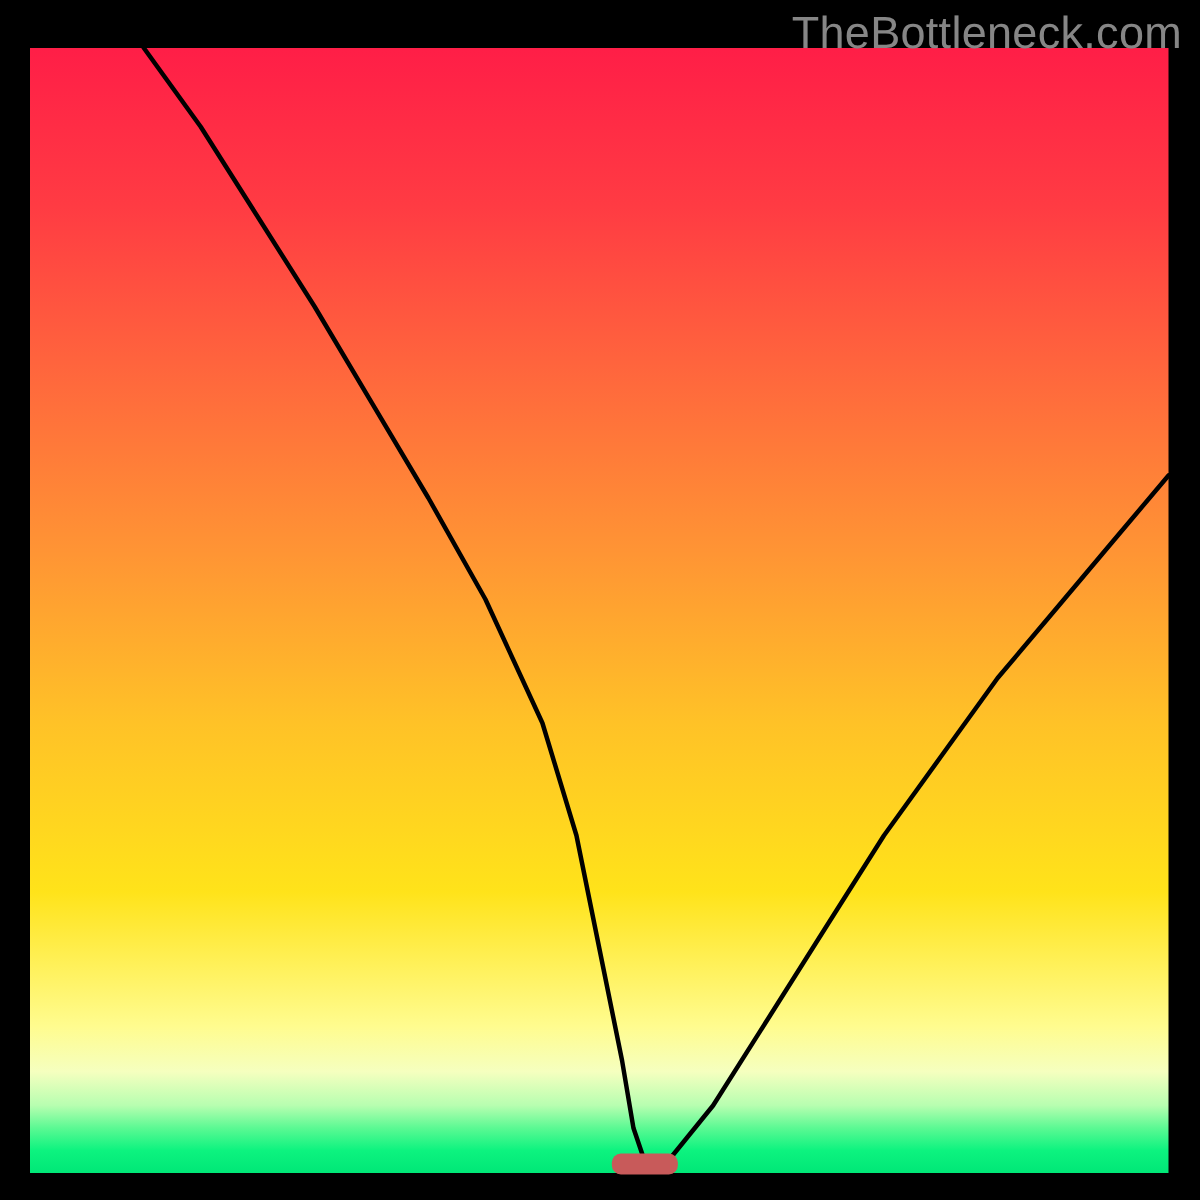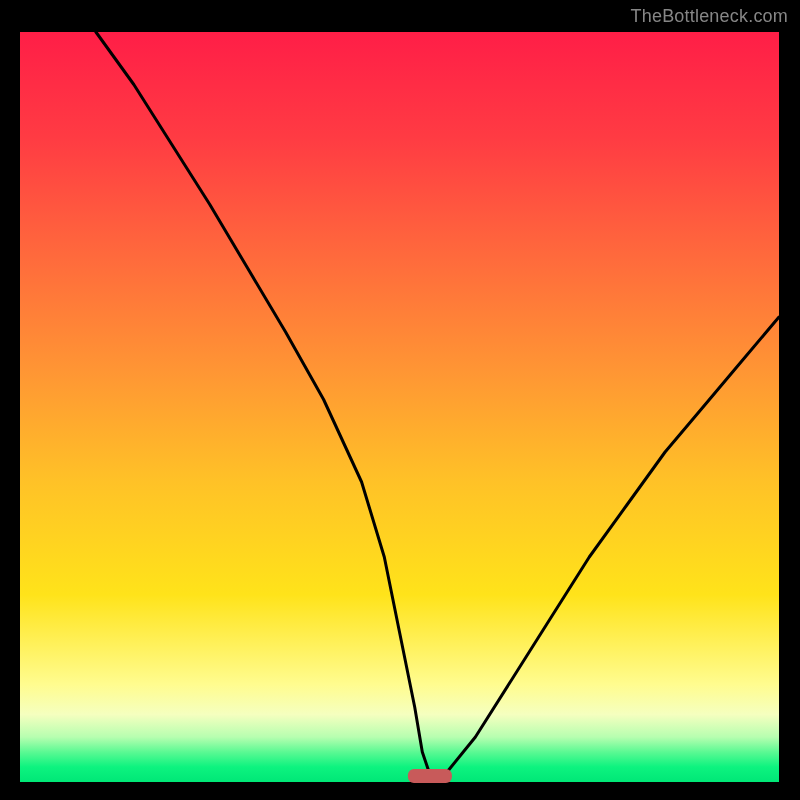--- a/index.html
+++ b/index.html
@@ -15,21 +15,21 @@
     position: relative;
     width: 800px;
     height: 800px;
     background: #000;
   }
   .watermark {
     position: absolute;
     top: 6px;
     right: 12px;
     color: #868686;
-    font-size: 18px;
+    font-size: 30px;
     font-weight: 500;
     letter-spacing: 0.2px;
     z-index: 10;
   }
   .plot-area {
     position: absolute;
     left: 20px;
     top: 32px;
     width: 759px;
     height: 750px;

